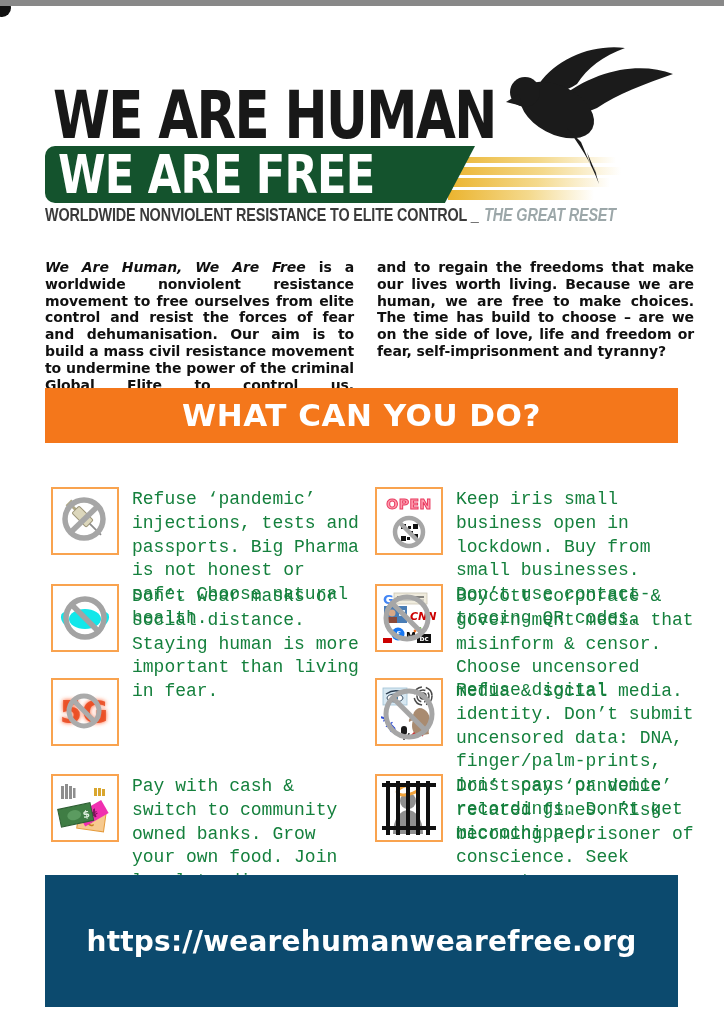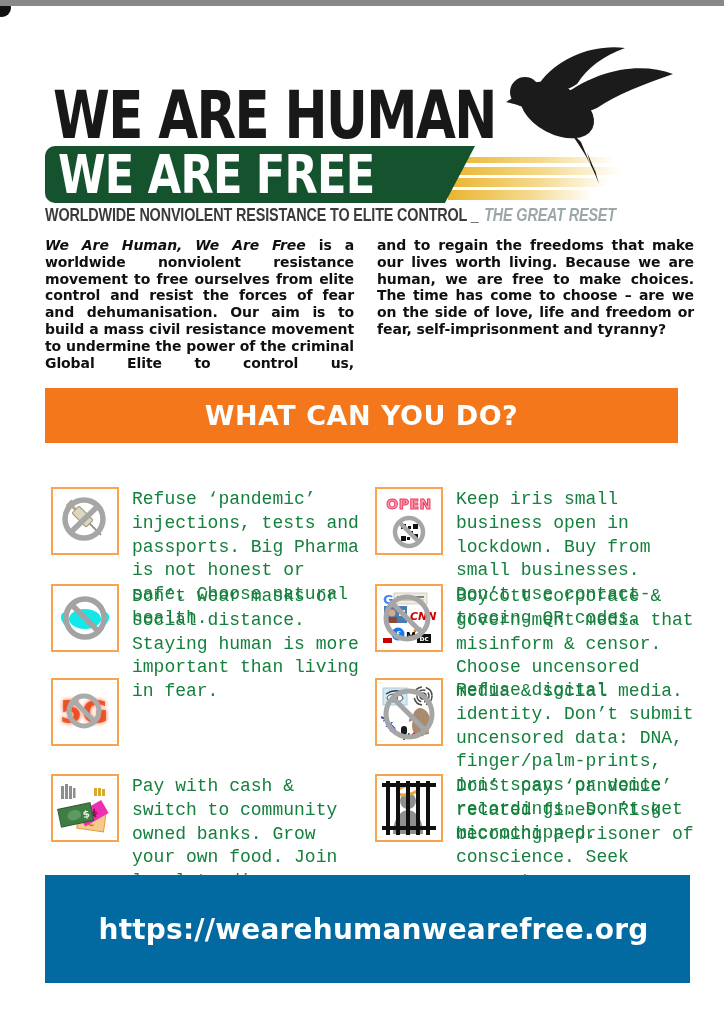--- a/index.html
+++ b/index.html
@@ -22,42 +22,42 @@
   .sl1{width:168px;height:6px;margin-bottom:4px;}
   .sl2{width:173px;height:8px;margin-bottom:3px;}
   .sl3{width:162px;height:9px;margin-bottom:3px;}
   .sl4{width:146px;height:10px;}
   .bird{left:505px;top:38px;z-index:3;}
   .subtitle{left:45px;top:199px;font-family:"Liberation Sans",sans-serif;font-weight:bold;font-size:18px;
             transform:scaleX(0.8);transform-origin:0 0;white-space:nowrap;color:#3A3A3A;letter-spacing:-0.2px;}
   .subtitle .accent{font-style:italic;color:#9CA7A9;margin-left:7px;}
 
   
-  .intro{top:231px;font-weight:bold;font-size:14px;line-height:16.8px;color:#101010;
+  .intro{top:253px;font-weight:bold;font-size:14px;line-height:16.8px;color:#101010;
          text-align:justify;letter-spacing:-0.1px;}
   .intro-left{left:45px;width:309px;text-align-last:justify;}
   .intro-right{left:377px;width:317px;}
   .lead-italic{font-style:italic;}
 
   
   .section-banner{left:45px;top:382px;width:633px;height:55px;background:#F4771B;}
-  .section-banner .txt{width:100%;text-align:center;color:#fff;font-weight:bold;font-size:27px;
+  .section-banner .txt{width:100%;text-align:center;color:#fff;font-weight:bold;font-size:31px;
                        line-height:55px;letter-spacing:0.5px;}
 
   
   .item{position:absolute;display:flex;gap:13px;}
   .item-l{width:316px;}
   .item-r{width:322px;}
   .icon-box{flex:0 0 auto;width:68px;height:68px;border:2px solid #F9A34F;background:#fff;
             display:flex;align-items:center;justify-content:center;box-sizing:border-box;}
   .item-text{font-size:18px;line-height:1.32;color:#15803d;padding-top:1px;font-family:Liberation Mono, monospace;}
 
   
-  .url-banner{left:45px;top:869px;width:633px;height:108px;background:#0369a1;
-              display:flex;align-items:center;justify-content:center;padding-left:12px;}
+  .url-banner{left:45px;top:869px;width:633px;height:132px;background:#0c4a6e;
+              display:flex;align-items:center;justify-content:center;}
   .url-banner .txt{color:#fff;font-weight:bold;font-size:28px;letter-spacing:0.2px;}
 </style>
 </head>
 <body>
 
 <div class="page">
 
   <div class="abs corner-dot"></div>
 
   <div class="abs title1">WE ARE HUMAN</div>
@@ -86,21 +86,21 @@
     </svg>
   </div>
 
   <div class="abs subtitle">
     <span>WORLDWIDE NONVIOLENT RESISTANCE TO ELITE CONTROL _</span><span class="accent">THE GREAT RESET</span>
   </div>
 
   <div class="abs intro intro-left">
     <span class="lead-italic">We Are Human, We Are Free</span><span> is a worldwide nonviolent resistance movement to free ourselves from elite control and resist the forces of fear and dehumanisation. Our aim is to build a mass civil resistance movement to undermine the power of the criminal Global Elite to control us,</span>
   </div>
-  <div class="abs intro intro-right">and to regain the freedoms that make our lives worth living. Because we are human, we are free to make choices. The time has come to choose – are we on the side of love, life and freedom or fear, self-imprisonment and tyranny?</div>
+  <div class="abs intro intro-right">and to regain the freedoms that make our lives worth living. Because we are human, we are free to make choices. The time has build to choose – are we on the side of love, life and freedom or fear, self-imprisonment and tyranny?</div>
 
   <div class="abs section-banner">
     <div class="txt">WHAT CAN YOU DO?</div>
   </div>
 
   <div class="item item-l" style="left:51px;top:481px">
     <div class="icon-box">
       <svg width="56" height="56" viewBox="0 0 56 56">
         <g transform="rotate(-45 27 25)">
           <rect x="23" y="3" width="8" height="4" fill="#AFA886"></rect>

